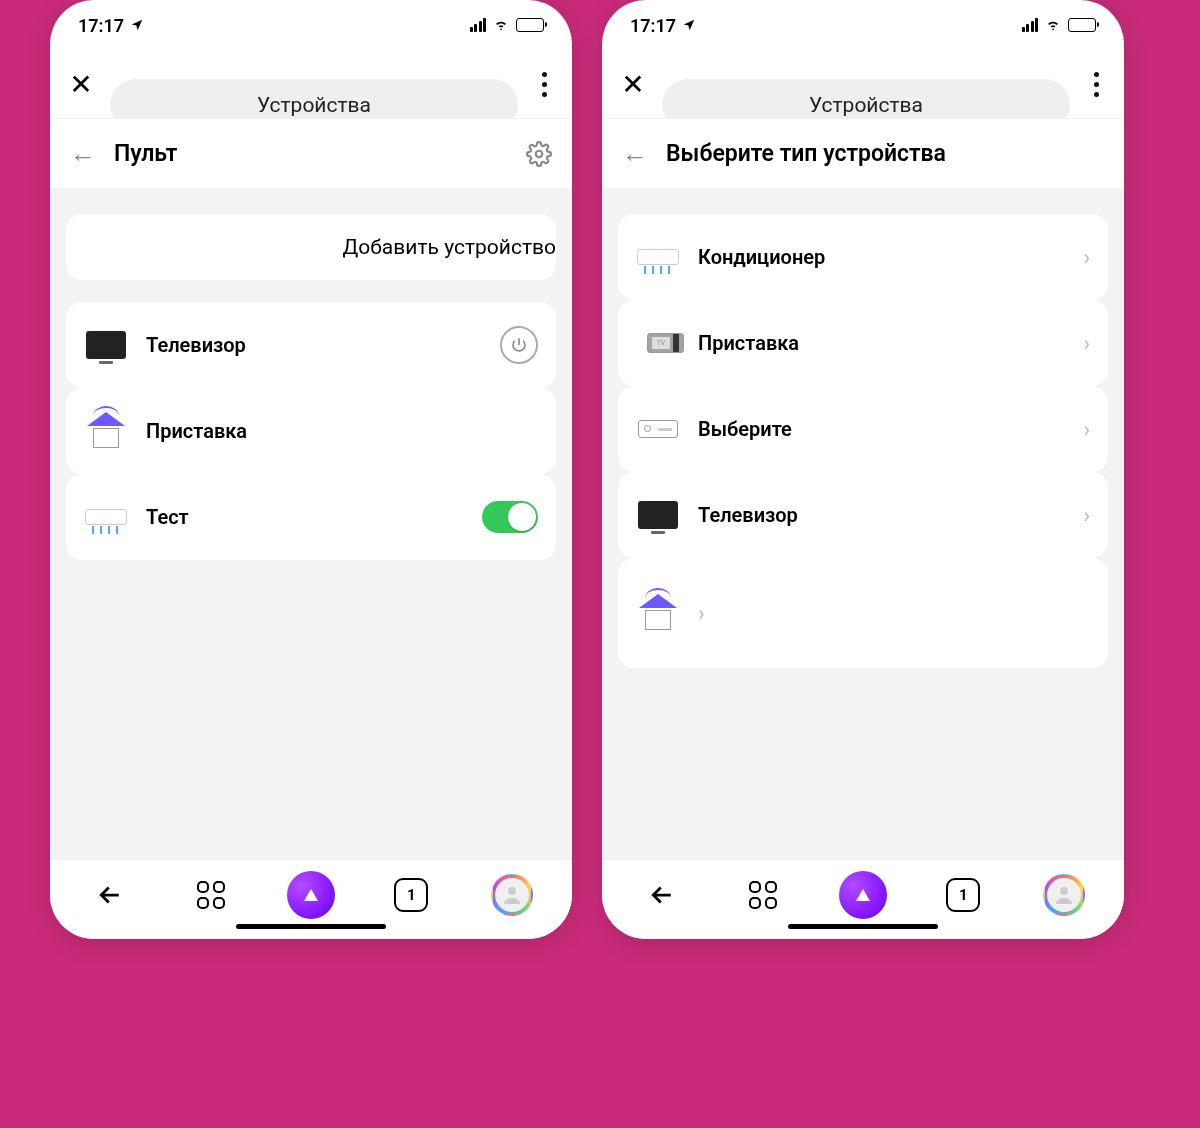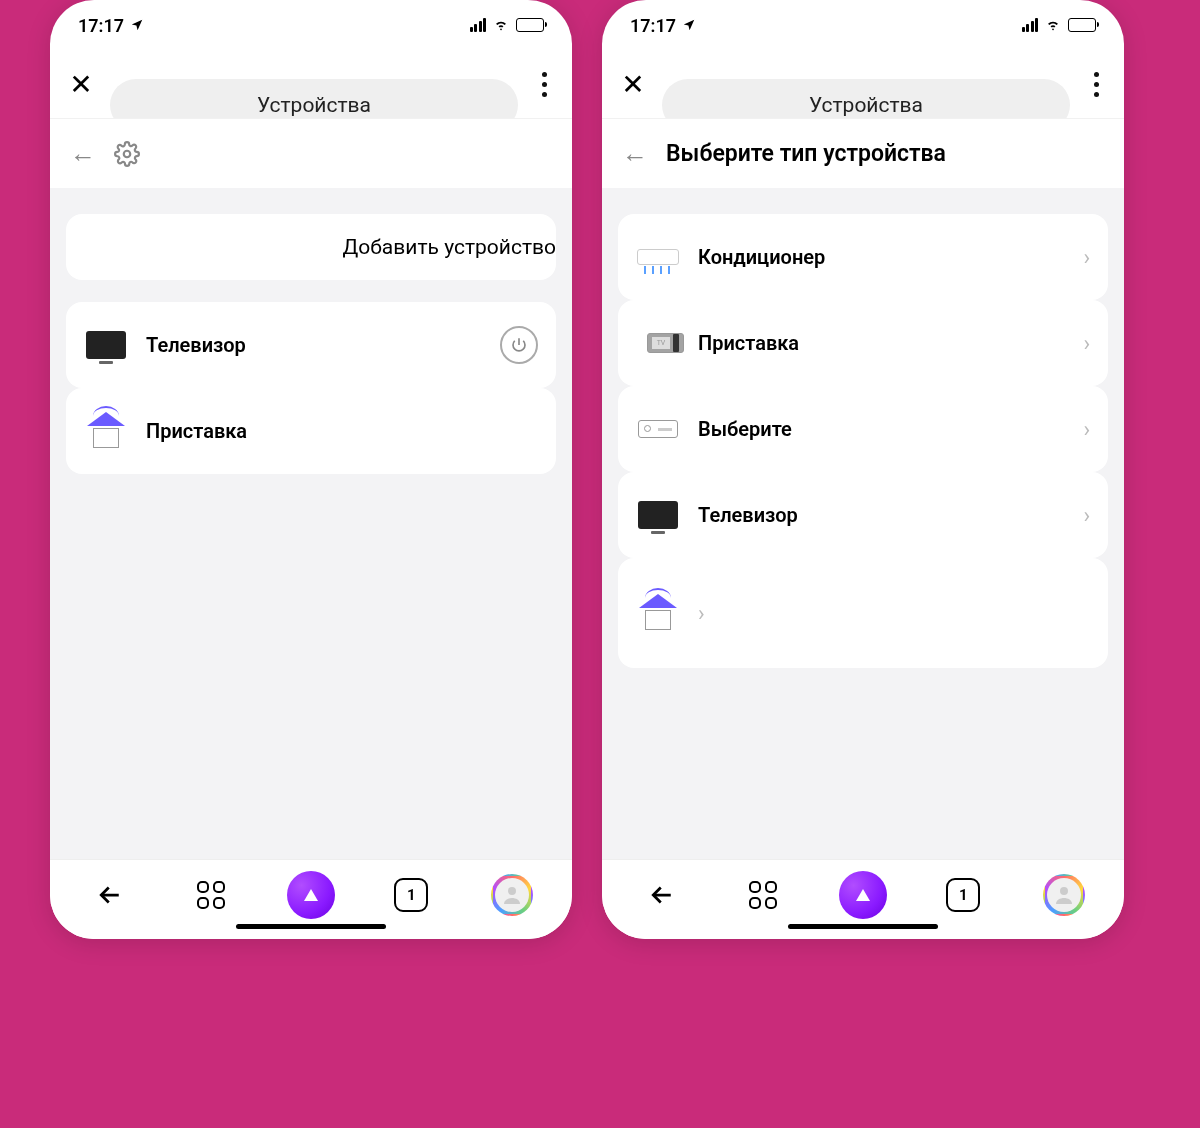--- a/index.html
+++ b/index.html
@@ -185,20 +185,21 @@
       </div>
     <div class="kebab">
         <span></span>
         <span></span>
         <span></span>
       </div>
   </div>
 
   <div class="subheader">
     <span class="back-arrow">←</span>
+    <span class="subheader-title">Пульт</span>
     <span class="gear"><svg viewBox="0 0 24 24" fill="none" stroke="#888" stroke-width="2">
           <circle cx="12" cy="12" r="3"></circle>
           <path d="M19.4 15a1.7 1.7 0 00.3 1.8l.1.1a2 2 0 11-2.8 2.8l-.1-.1a1.7 1.7 0 00-1.8-.3 1.7 1.7 0 00-1 1.5V21a2 2 0 01-4 0v-.1a1.7 1.7 0 00-1-1.5 1.7 1.7 0 00-1.8.3l-.1.1a2 2 0 11-2.8-2.8l.1-.1a1.7 1.7 0 00.3-1.8 1.7 1.7 0 00-1.5-1H3a2 2 0 010-4h.1a1.7 1.7 0 001.5-1 1.7 1.7 0 00-.3-1.8l-.1-.1a2 2 0 112.8-2.8l.1.1a1.7 1.7 0 001.8.3H9a1.7 1.7 0 001-1.5V3a2 2 0 014 0v.1a1.7 1.7 0 001 1.5 1.7 1.7 0 001.8-.3l.1-.1a2 2 0 112.8 2.8l-.1.1a1.7 1.7 0 00-.3 1.8V9a1.7 1.7 0 001.5 1H21a2 2 0 010 4h-.1a1.7 1.7 0 00-1.5 1z"></path>
         </svg></span>
   </div>
 
   <div class="content">
     <div class="add-btn">
       <span>Добавить устройство</span>
     </div>
@@ -221,20 +222,29 @@
         <div class="icon">
             <div class="house-icon">
               <div class="waves"></div>
               <div class="roof"></div>
               <div class="wall"></div>
             </div>
           </div>
         <div class="text">
             <div class="title">Приставка</div>
           </div>
+      </div>
+      <div class="card">
+        <div class="icon">
+            <div class="ac-icon"></div>
+          </div>
+        <div class="text">
+            <div class="title">Тест</div>
+          </div>
+        <div class="toggle"></div>
       </div>
     </div>
   </div>
 
   <div class="bottom-nav">
     <div class="nav-item">
         <svg width="30" height="30" viewBox="0 0 24 24" fill="none" stroke="#000" stroke-width="2.2">
           <path d="M19 12H5"></path>
           <path d="M11 18l-6-6 6-6"></path>
         </svg>

